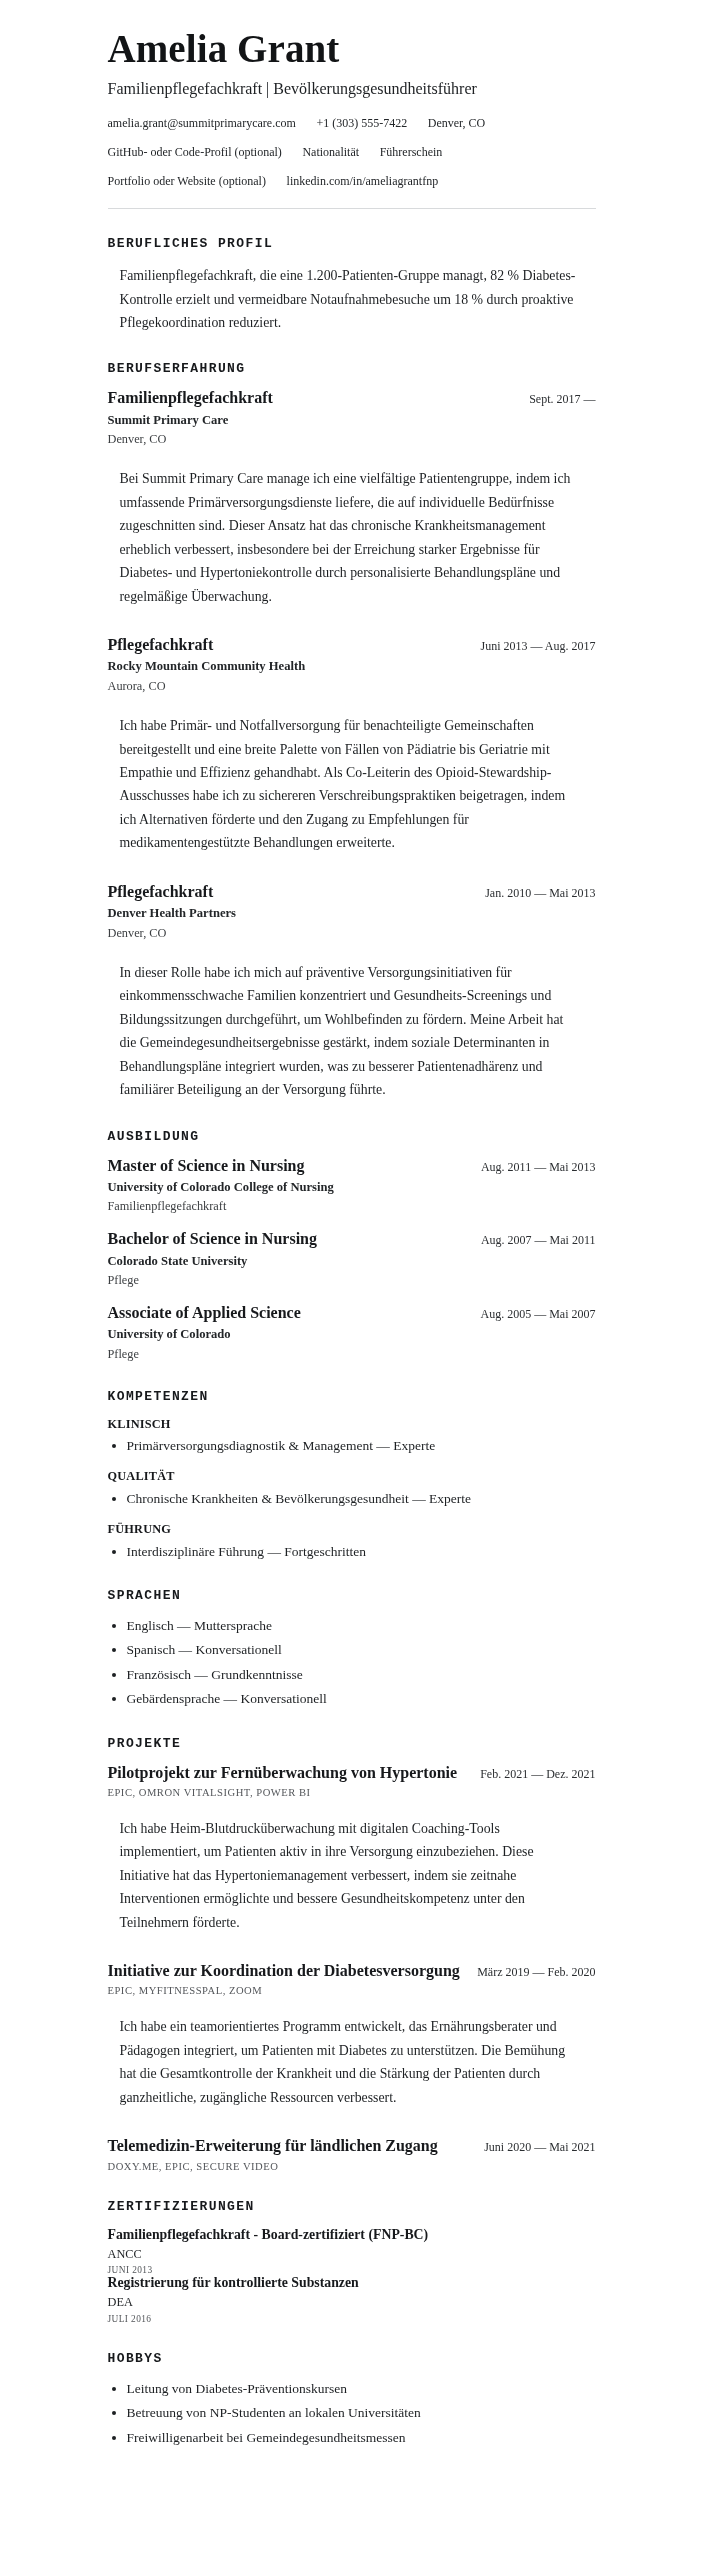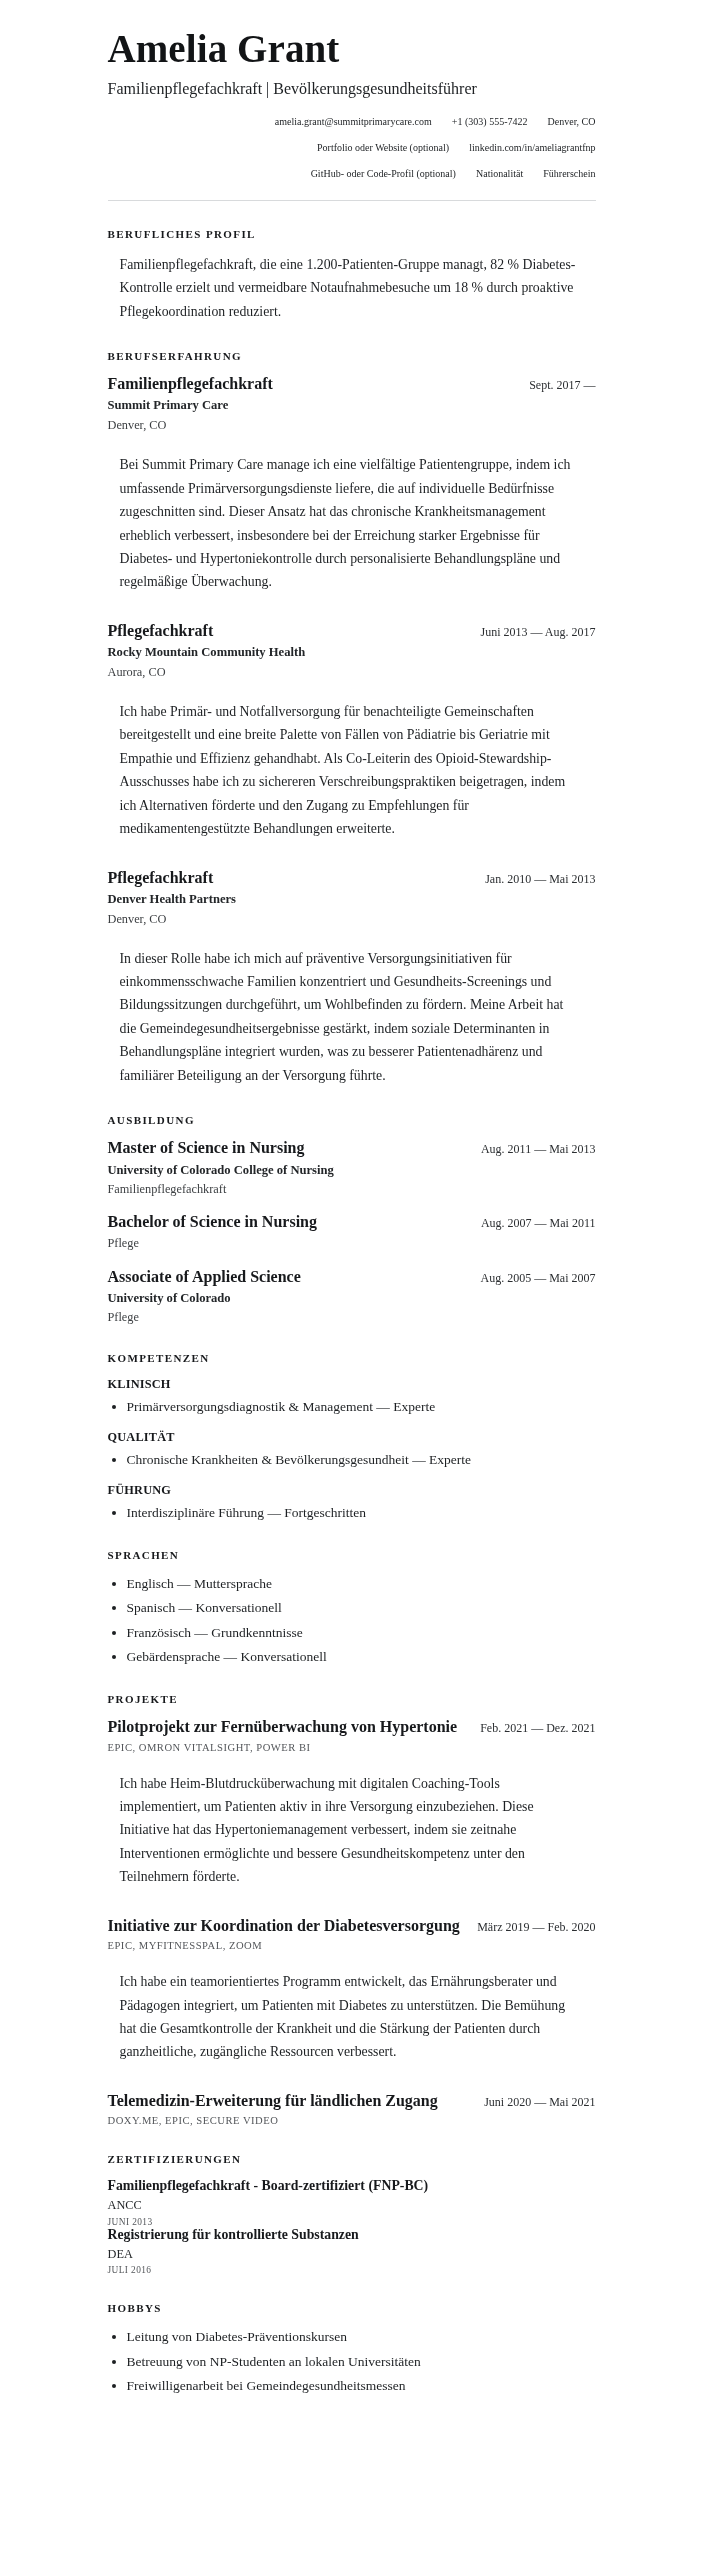--- a/index.html
+++ b/index.html
@@ -26,43 +26,43 @@
     color: #121416;
     letter-spacing: 0.1px;
   }
   .subtitle {
     font-size: 16px;
     line-height: 1.3;
     margin: 0 0 15.2px 0;
     color: #1d2023;
   }
   .contact-row {
-    font-size: 10px;
+    font-size: 12px;
     line-height: 1.38;
     margin: 0 0 12.3px 0;
     color: #232629;
-    text-align: right;
   }
   .contact-row span { margin-right: 17.6px; }
   .contact-row span:last-child { margin-right: 0; }
   .rule {
     border: 0;
     border-top: 0.6px solid #d8dadc;
     margin: 19px 0 0 0;
     height: 0;
   }
 
   
   .section { margin-top: 27px; }
   .section-heading {
-    font-size: 11px;
+    font-size: 13px;
     font-weight: 700;
     letter-spacing: 1.4px;
     margin: 0 0 13px 0;
     color: #17191c;
+    font-family: Liberation Mono, monospace;
   }
 
   
   .entry-head {
     display: flex;
     justify-content: space-between;
     align-items: baseline;
     margin: 0 0 5.3px 0;
   }
   .entry-title {
@@ -138,28 +138,28 @@
   <header>
     <h1 class="name">Amelia Grant</h1>
     <div class="subtitle">Familienpflegefachkraft | Bevölkerungsgesundheitsführer</div>
 
     <div class="contact-row">
       <span>amelia.grant@summitprimarycare.com</span>
       <span>+1 (303) 555-7422</span>
       <span>Denver, CO</span>
     </div>
     <div class="contact-row">
-      <span>Portfolio oder Website (optional)</span>
-      <span>linkedin.com/in/ameliagrantfnp</span>
-    </div>
-    <div class="contact-row">
       <span>GitHub- oder Code-Profil (optional)</span>
       <span>Nationalität</span>
       <span>Führerschein</span>
     </div>
+    <div class="contact-row">
+      <span>Portfolio oder Website (optional)</span>
+      <span>linkedin.com/in/ameliagrantfnp</span>
+    </div>
   </header>
 
   <hr class="rule">
 
   <section class="section">
     <h2 class="section-heading">BERUFLICHES PROFIL</h2>
     <p class="para">Familienpflegefachkraft, die eine 1.200-Patienten-Gruppe managt, 82 % Diabetes-Kontrolle erzielt und vermeidbare Notaufnahmebesuche um 18 % durch proaktive Pflegekoordination reduziert.</p>
   </section>
 
   <section class="section">
@@ -206,20 +206,21 @@
       </div>
       <p class="org">University of Colorado College of Nursing</p>
       <p class="field">Familienpflegefachkraft</p>
     </div>
 
     <div class="edu">
       <div class="entry-head">
         <h3 class="entry-title">Bachelor of Science in Nursing</h3>
         <span class="entry-dates">Aug. 2007 — Mai 2011</span>
       </div>
+      <p class="org">Colorado State University</p>
       <p class="field">Pflege</p>
     </div>
 
     <div class="edu">
       <div class="entry-head">
         <h3 class="entry-title">Associate of Applied Science</h3>
         <span class="entry-dates">Aug. 2005 — Mai 2007</span>
       </div>
       <p class="org">University of Colorado</p>
       <p class="field">Pflege</p>

